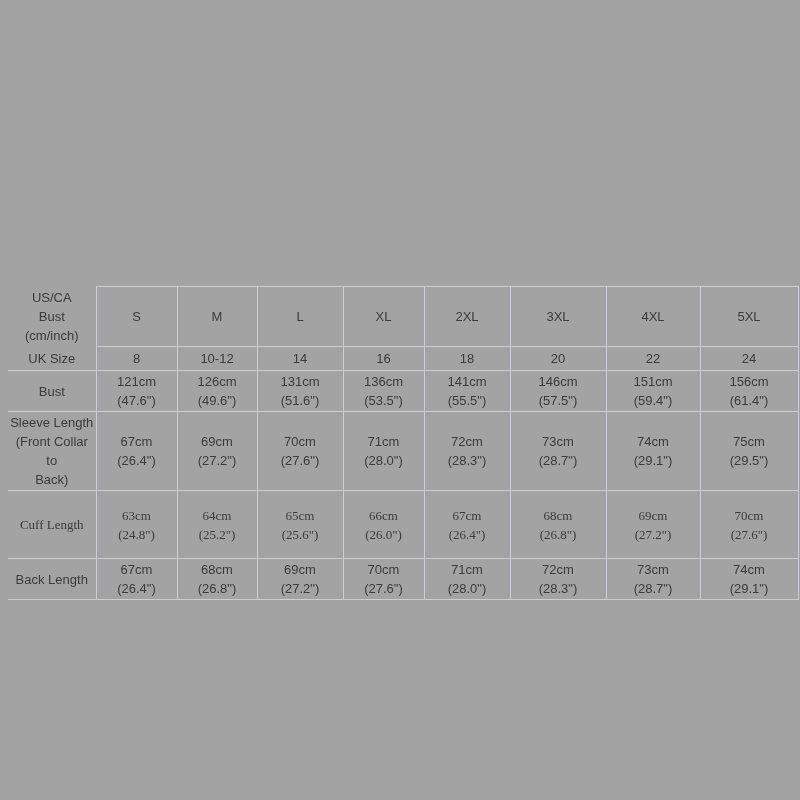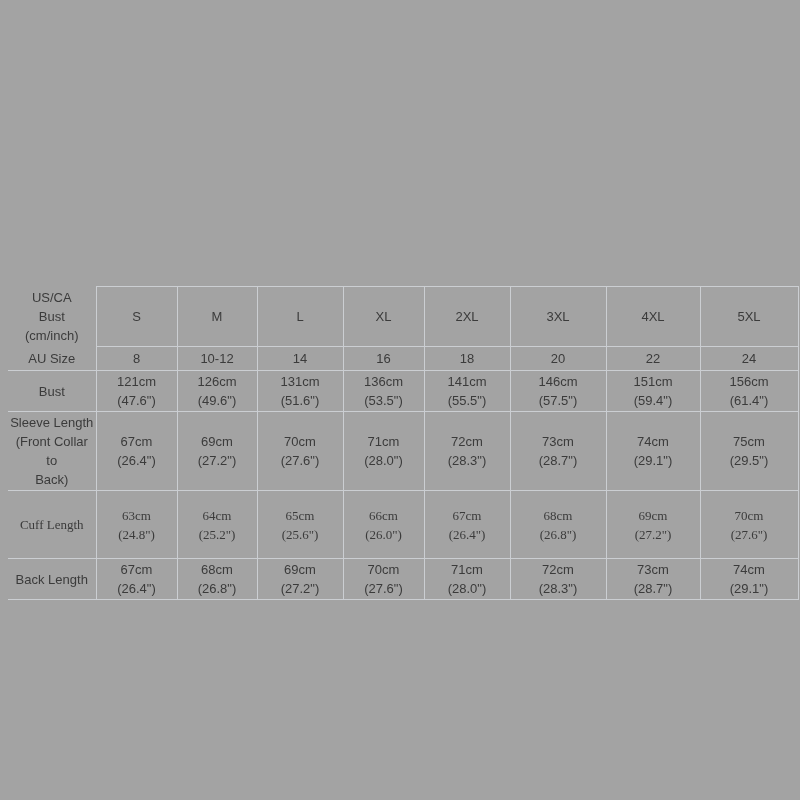--- a/index.html
+++ b/index.html
@@ -77,21 +77,21 @@
         <td>XL</td>
         <td>2XL</td>
         <td>3XL</td>
         <td>4XL</td>
         <td>5XL</td>
       </tr>
     </thead>
     <tbody>
         <tr>
           <td>
-            <span class="line">AU Size</span>
+            <span class="line">UK Size</span>
           </td>
           <td>
             <span class="line">8</span>
           </td>
           <td>
             <span class="line">10-12</span>
           </td>
           <td>
             <span class="line">14</span>
           </td>

